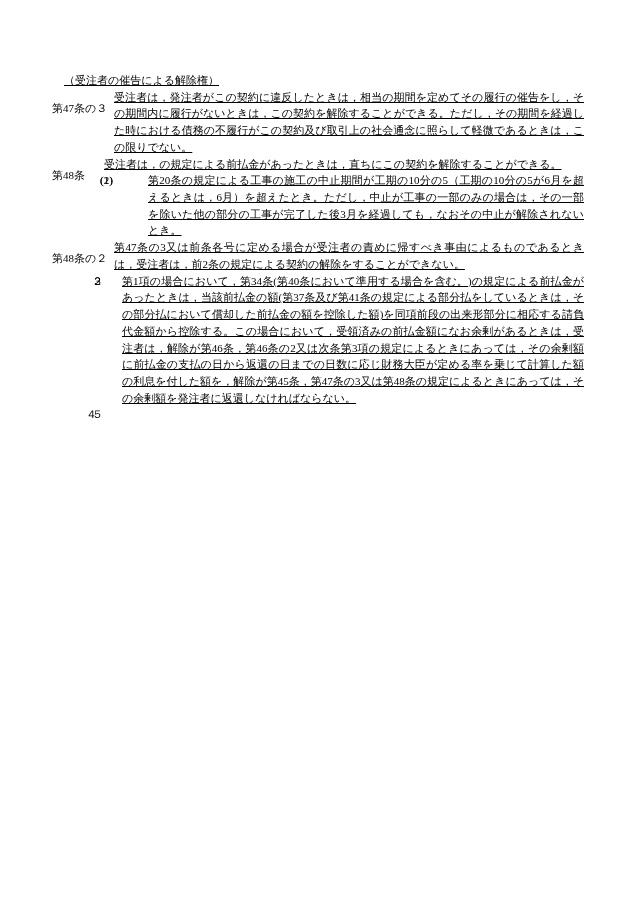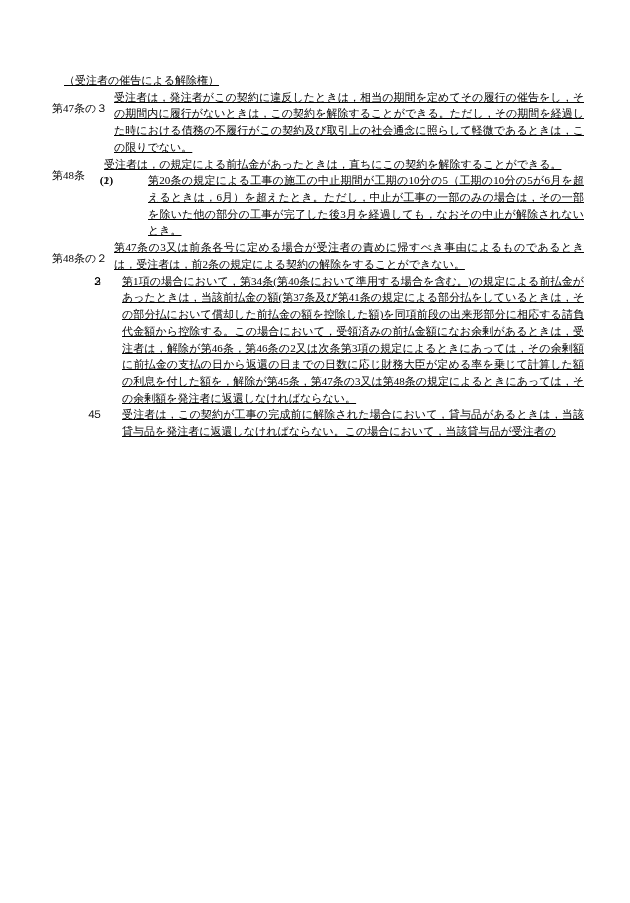--- a/index.html
+++ b/index.html
@@ -121,21 +121,20 @@
       <span class="num">３</span>
       <span class="body">第1項の場合において，第34条(第40条において準用する場合を含む。)の規定による前払金があったときは，当該前払金の額(第37条及び第41条の規定による部分払をしているときは，その部分払において償却した前払金の額を控除した額)を同項前段の出来形部分に相応する請負代金額から控除する。この場合において，受領済みの前払金額になお余剰があるときは，受注者は，解除が第46条，第46条の2又は次条第3項の規定によるときにあっては，その余剰額に前払金の支払の日から返還の日までの日数に応じ財務大臣が定める率を乗じて計算した額の利息を付した額を，解除が第45条，第47条の3又は第48条の規定によるときにあっては，その余剰額を発注者に返還しなければならない。</span>
     </div>
 
     <div class="blk clause" style="margin-left:40px;padding-left:26px;">
       <span class="num">４</span>
     </div>
 
     <div class="blk clause">
       <span class="num">５</span>
-      <span class="body">受注者は，この契約が工事の完成前に解除された場合において，貸与品があるときは，当該貸与品を発注者に返還しなければならない。この場合において，当該貸与品が受注者の</span>
     </div>
 
     <div class="blk clause">
       <span class="num"></span>
       <span class="body"></span>
     </div>
 
   </div>
 </div>
 

